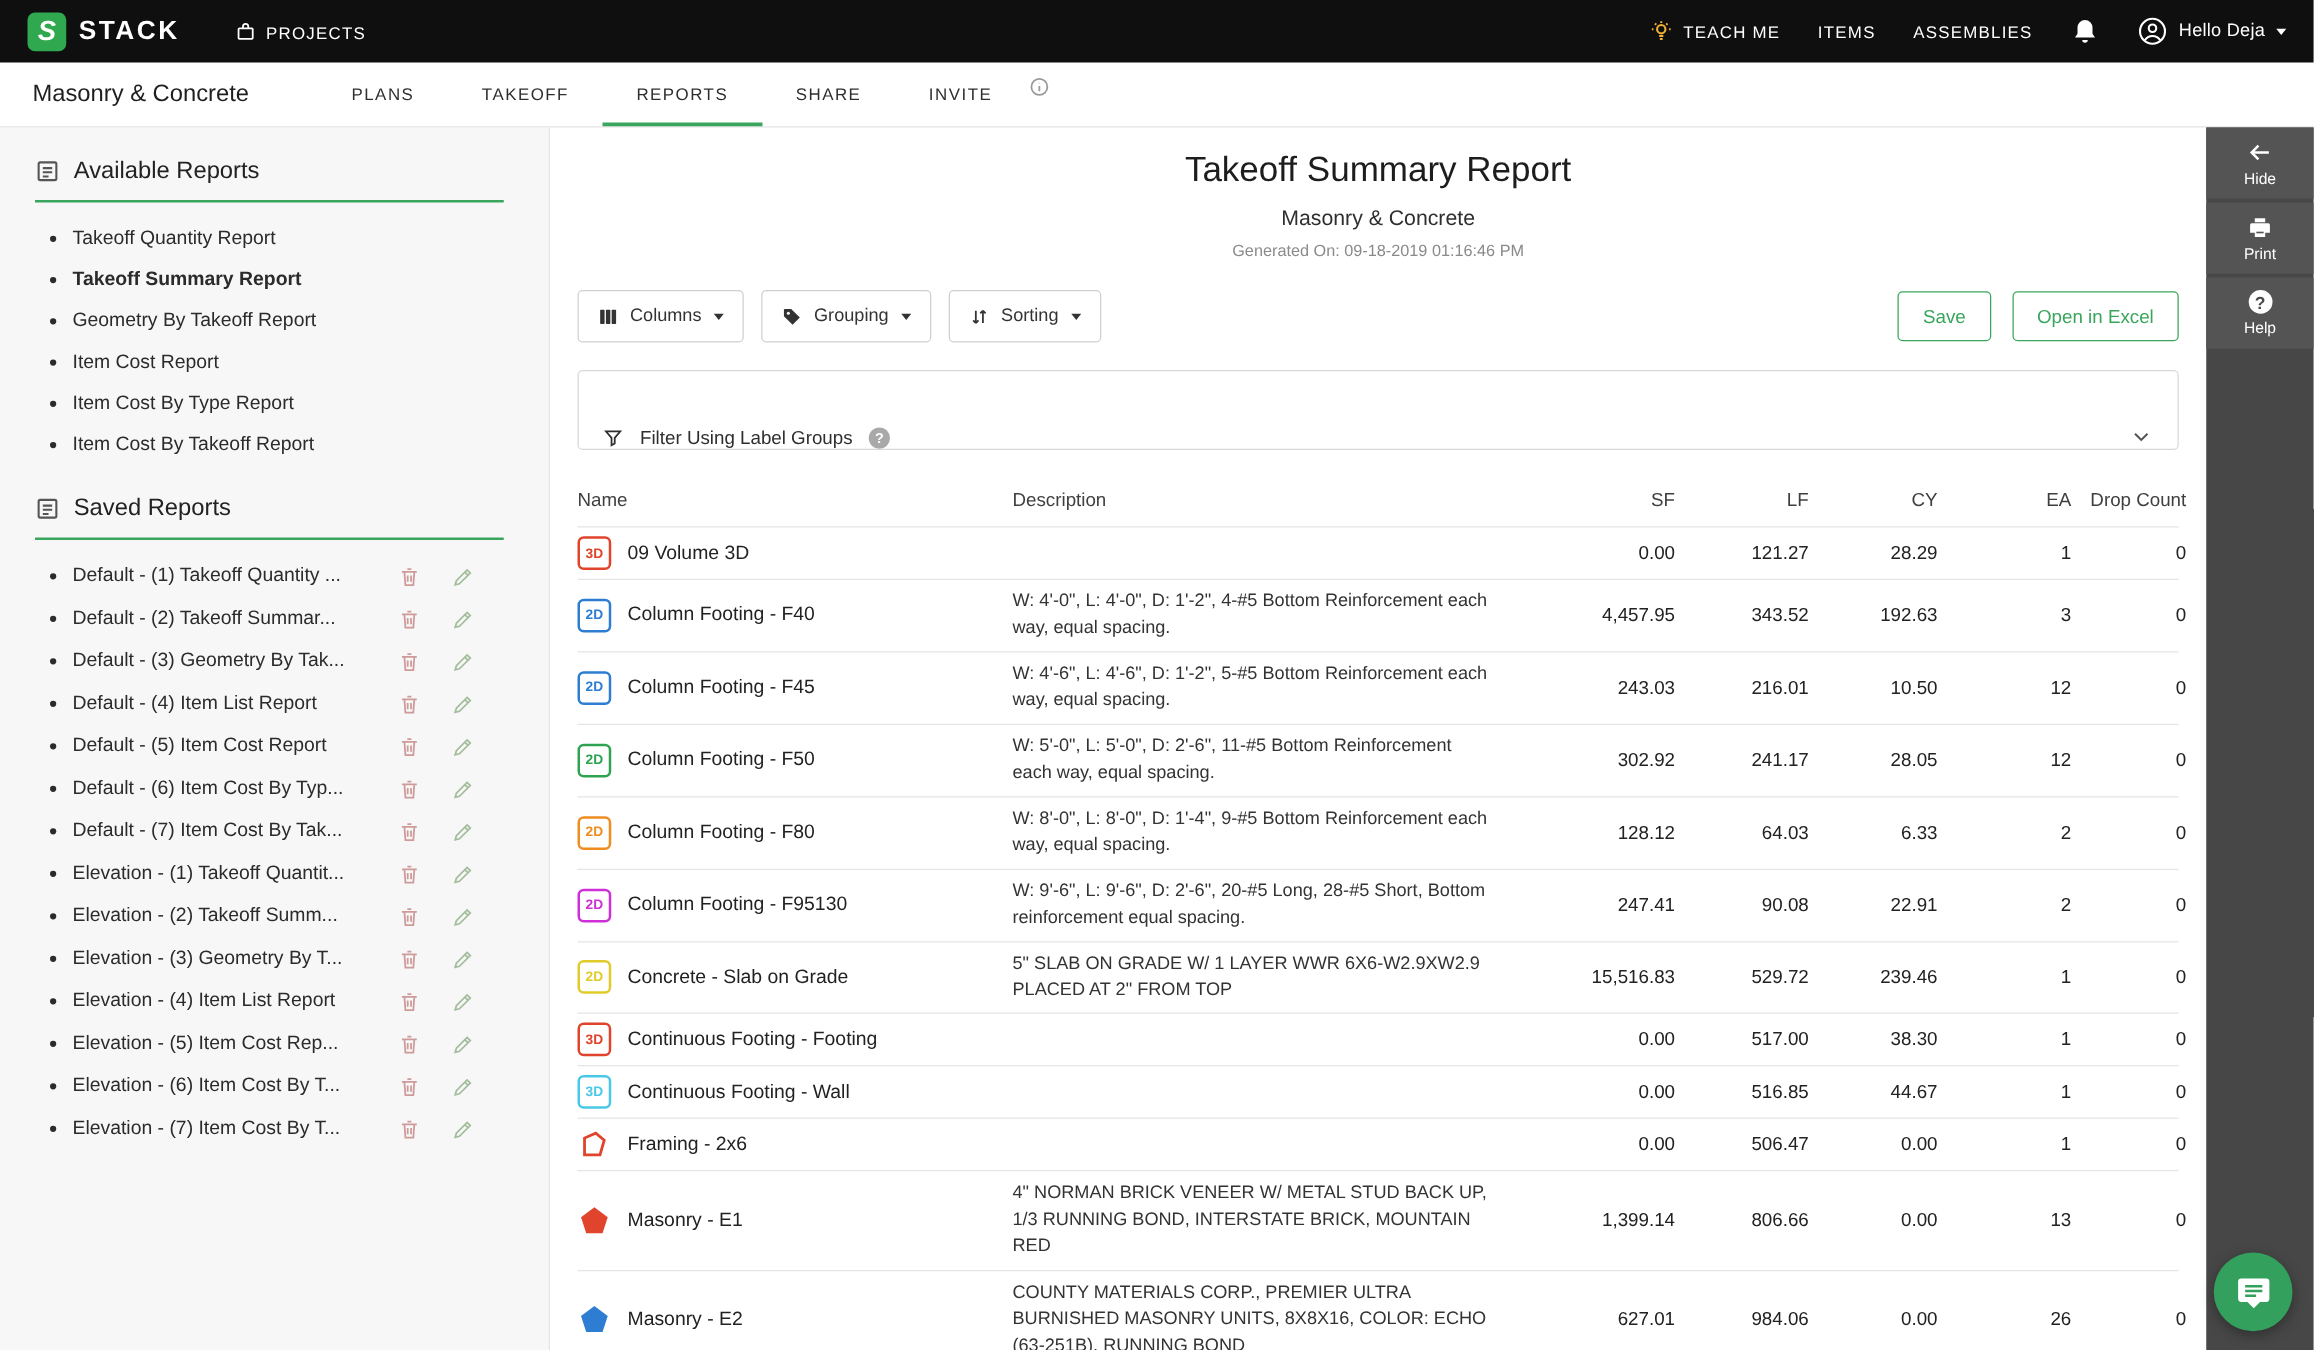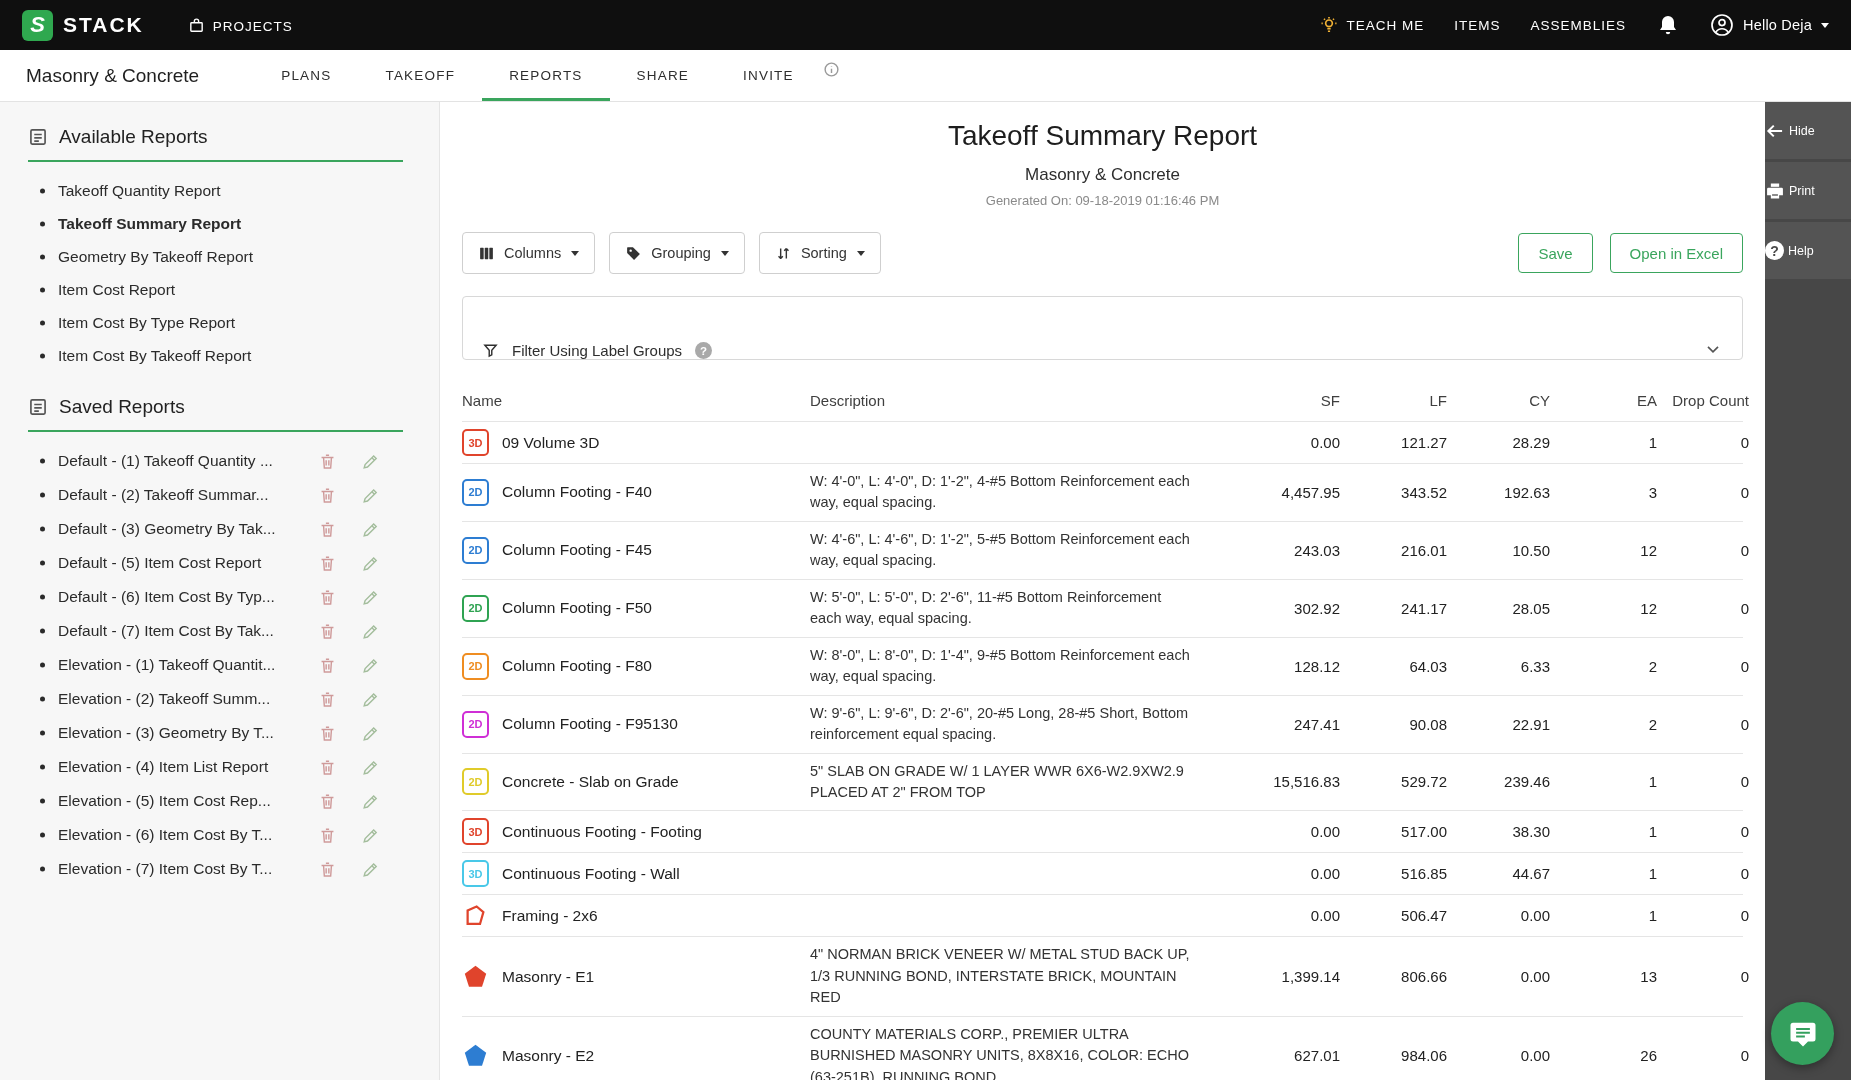--- a/index.html
+++ b/index.html
@@ -48,22 +48,22 @@
   .report-list li::before { content:''; position:absolute; left:40px; top:50%; transform:translateY(-50%);
     width:5px; height:5px; border-radius:50%; background:#2b2b2b; }
   .report-list li.active .avail-label { font-weight:bold; }
   .saved-label { width:258px; white-space:nowrap; overflow:hidden; }
   .row-icon-btn { width:19px; height:19px; cursor:pointer; flex:none; }
   .row-icon-btn.trash { color:#CF9A9A; margin-left:2px; }
   .row-icon-btn.pencil { color:#A3BD9C; margin-left:24px; }
 
   
   .side-toolbar { position:absolute; top:102px; right:0; bottom:0; width:86px; background:#474747; z-index:35; }
-  .side-btn { height:57px; background:#545454; margin-bottom:3px; display:flex; flex-direction:row;
-    align-items:center; gap:4px; color:#fff; font-size:12.5px; cursor:pointer; }
+  .side-btn { height:57px; background:#545454; margin-bottom:3px; display:flex; flex-direction:column;
+    align-items:center; justify-content:center; gap:4px; color:#fff; font-size:12.5px; cursor:pointer; }
   .side-btn .icon-20 { color:#fff; }
   .qmark-dark { width:19px; height:19px; border-radius:50%; background:#fff; color:#4a4a4a;
     font-weight:bold; font-size:14px; display:flex; align-items:center; justify-content:center; }
 
   
   .main { position:absolute; top:102px; left:440px; right:86px; bottom:0; background:#fff; overflow:hidden; }
   .report-title { text-align:center; margin-top:18px; font-size:28px; color:#1d1d1d; font-weight:500; }
   .report-sub { text-align:center; margin-top:13px; font-size:17px; color:#2e2e2e; }
   .report-generated { text-align:center; margin-top:8px; font-size:13px; color:#8a8a8a; }
 
@@ -250,20 +250,33 @@
             <path d="M4.5 7h15M10 4.2h4M7 7l1 13.3h8L17 7M10.3 10.5v6.5M13.7 10.5v6.5"></path>
           </svg>
         </span>
         <span class="row-icon-btn pencil">
           <svg viewBox="0 0 24 24" fill="none" stroke="currentColor" stroke-width="1.8">
             <path d="M4 20l1.2-4.2L16 5l3.2 3.2L8.2 19 4 20zM13.8 7.2l3.2 3.2"></path>
           </svg>
         </span>
       </li>
       <li class="saved-item">
+        <span class="saved-label">Default - (4) Item List Report</span>
+        <span class="row-icon-btn trash">
+          <svg viewBox="0 0 24 24" fill="none" stroke="currentColor" stroke-width="1.8">
+            <path d="M4.5 7h15M10 4.2h4M7 7l1 13.3h8L17 7M10.3 10.5v6.5M13.7 10.5v6.5"></path>
+          </svg>
+        </span>
+        <span class="row-icon-btn pencil">
+          <svg viewBox="0 0 24 24" fill="none" stroke="currentColor" stroke-width="1.8">
+            <path d="M4 20l1.2-4.2L16 5l3.2 3.2L8.2 19 4 20zM13.8 7.2l3.2 3.2"></path>
+          </svg>
+        </span>
+      </li>
+      <li class="saved-item">
         <span class="saved-label">Default - (5) Item Cost Report</span>
         <span class="row-icon-btn trash">
           <svg viewBox="0 0 24 24" fill="none" stroke="currentColor" stroke-width="1.8">
             <path d="M4.5 7h15M10 4.2h4M7 7l1 13.3h8L17 7M10.3 10.5v6.5M13.7 10.5v6.5"></path>
           </svg>
         </span>
         <span class="row-icon-btn pencil">
           <svg viewBox="0 0 24 24" fill="none" stroke="currentColor" stroke-width="1.8">
             <path d="M4 20l1.2-4.2L16 5l3.2 3.2L8.2 19 4 20zM13.8 7.2l3.2 3.2"></path>
           </svg>

